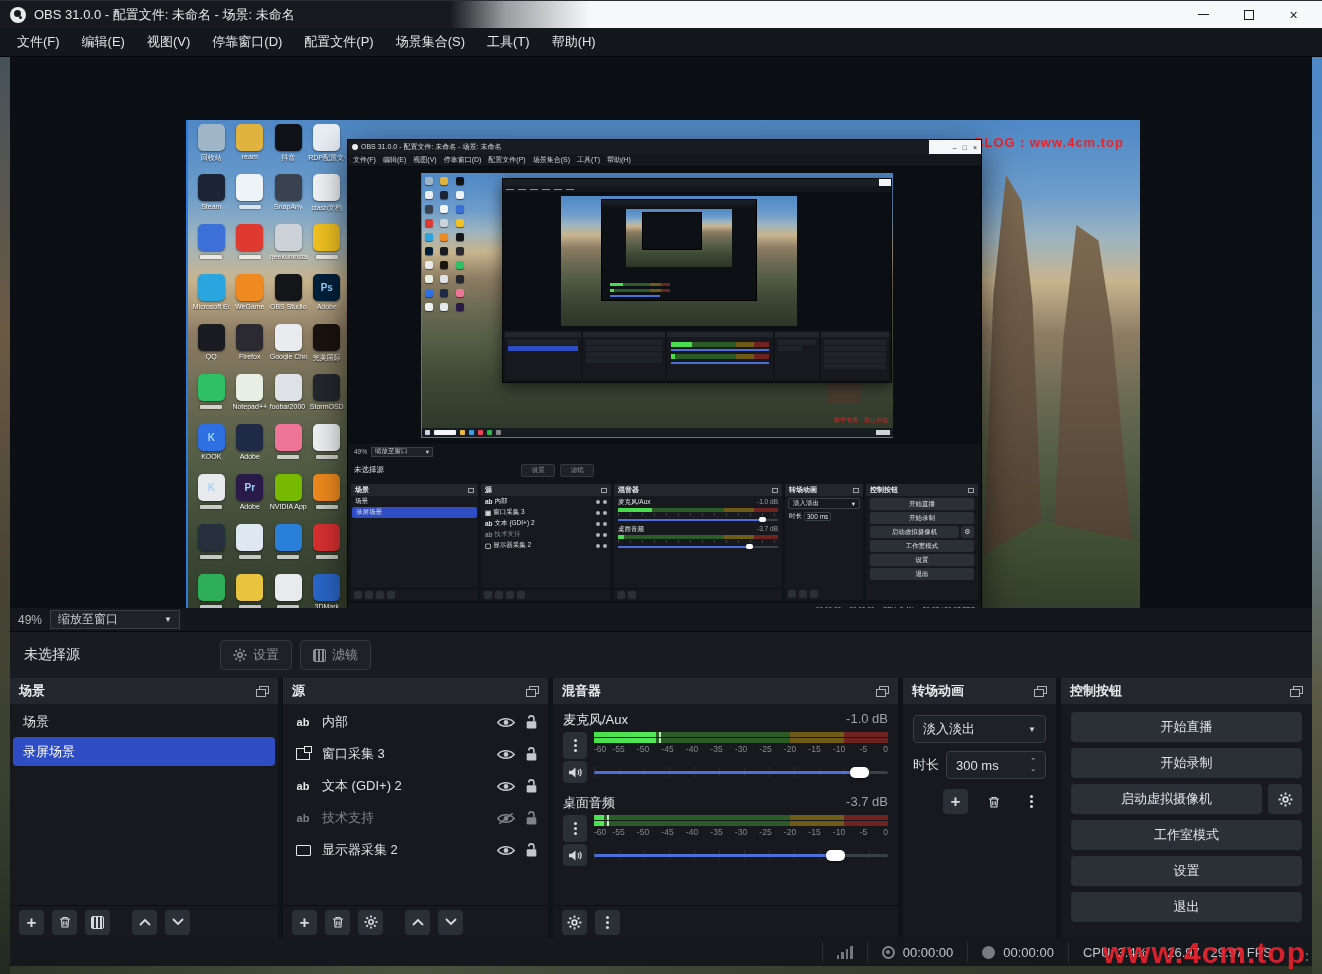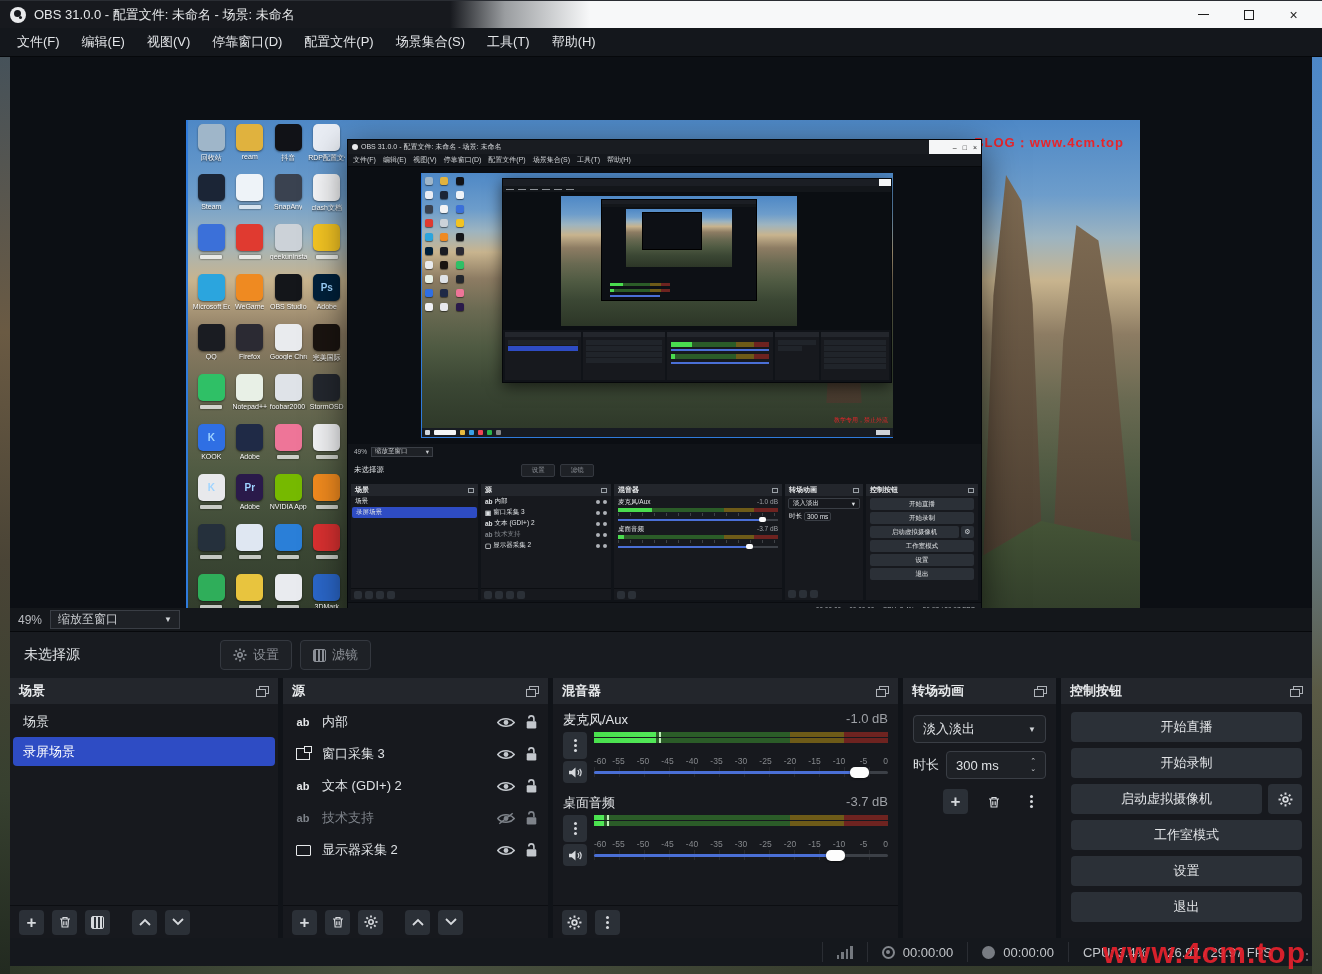--- a/index.html
+++ b/index.html
@@ -162,21 +162,21 @@
 .mix-head .db{margin-left:auto;color:#9ea1a6}
 .mix-grid{display:grid;grid-template-columns:24px 1fr;gap:7px;margin-top:3px}
 .sq-btn{background:#2b3037;border-radius:4px;display:flex;align-items:center;justify-content:center;color:#d6d9dd}
 .dots-btn{height:27px}
 .vdots{width:3px;height:3px;border-radius:50%;background:currentColor;box-shadow:0 -5px 0 currentColor,0 5px 0 currentColor}
 .meter{position:relative}
 .bar{position:relative;height:5px;margin-bottom:1px;background:linear-gradient(90deg,#2b5c28 0 66.5%,#6e5b18 66.5% 85%,#6e2320 85% 100%)}
 .bar .fill{position:absolute;left:0;top:0;bottom:0;background:linear-gradient(90deg,#49e04d,#52e858)}
 .bar .peak{position:absolute;top:0;bottom:0;width:2px;background:#bff0b8}
 .scale{position:relative;height:11px;font-size:8.5px;color:#85888c;margin-top:1px}
-.scale span{position:absolute;transform:translateX(-50%);top:12px}
+.scale span{position:absolute;transform:translateX(-50%);top:0}
 .scale span:first-child{transform:none}
 .scale span:last-child{transform:translateX(-100%)}
 .slider-grid{display:grid;grid-template-columns:24px 1fr;gap:7px;margin-top:2px;align-items:center}
 .spk-btn{height:22px}
 .slider{position:relative;height:14px}
 .slider .track{position:absolute;left:0;right:0;top:6px;height:3px;background:#3c4047;border-radius:2px}
 .slider .fillt{position:absolute;left:0;top:6px;height:3px;background:#4a6fd6;border-radius:2px}
 .slider .ticks{position:absolute;left:0;right:0;top:2px;height:10px;background:repeating-linear-gradient(90deg,rgba(255,255,255,.07) 0 1px,transparent 1px 25px)}
 .slider .handle{position:absolute;top:2px;width:19px;height:11px;border-radius:5px;background:#fdfdfd;box-shadow:0 1px 2px rgba(0,0,0,.5)}
 

